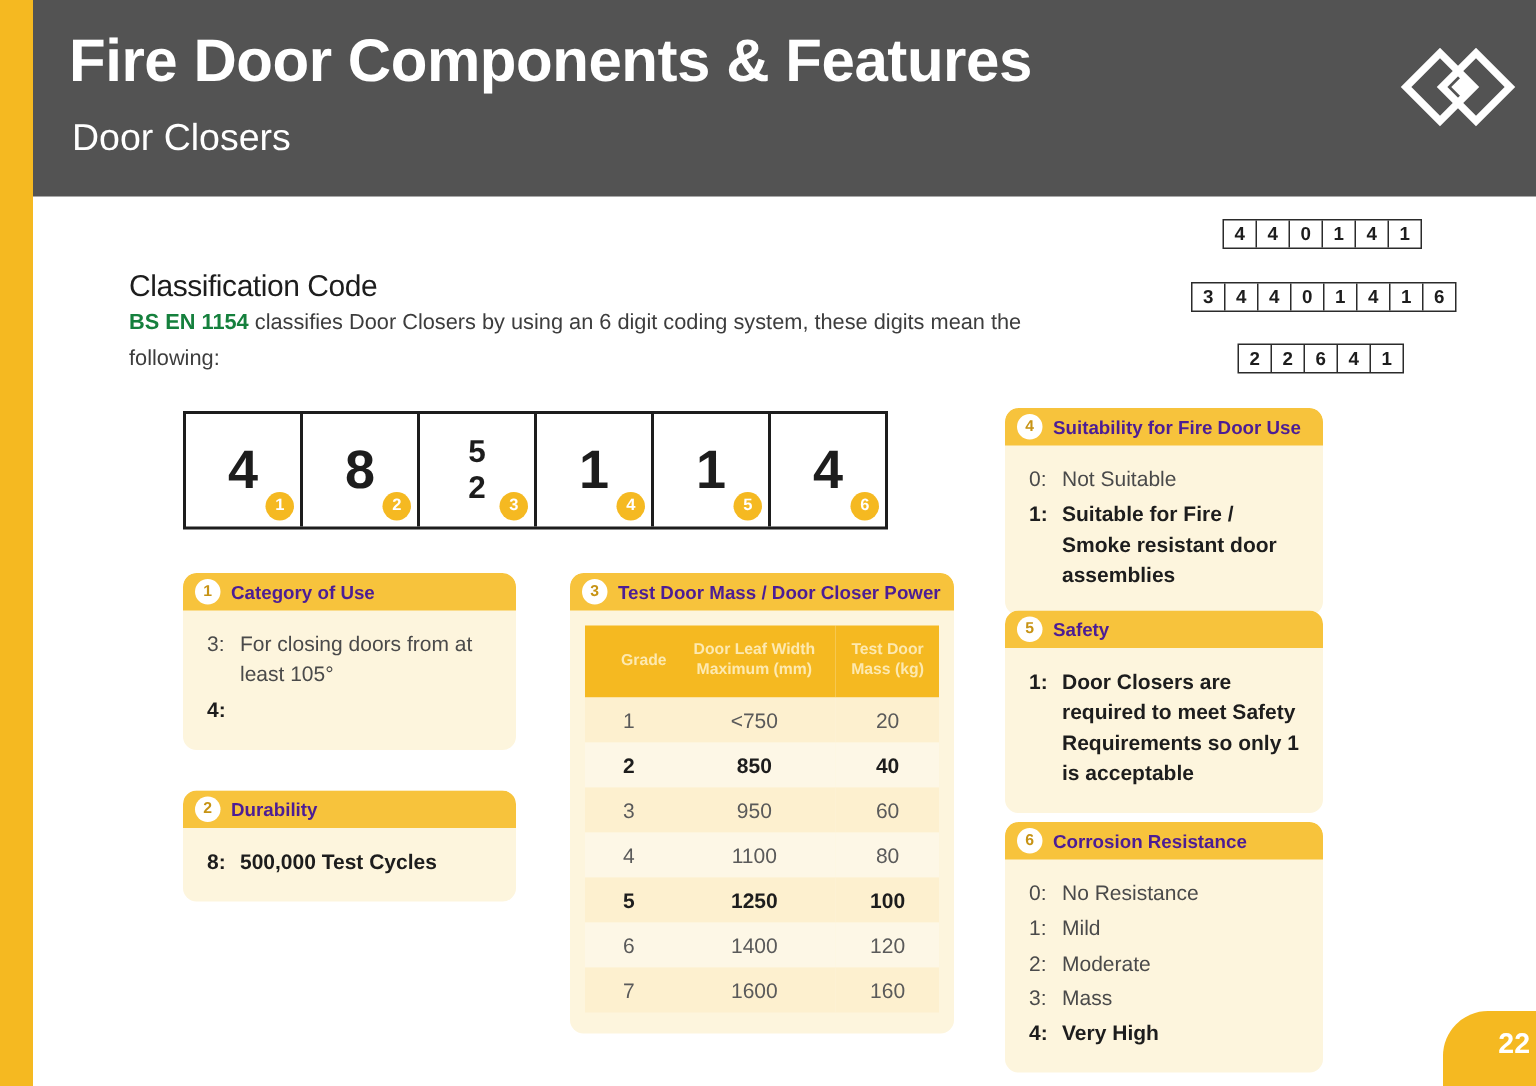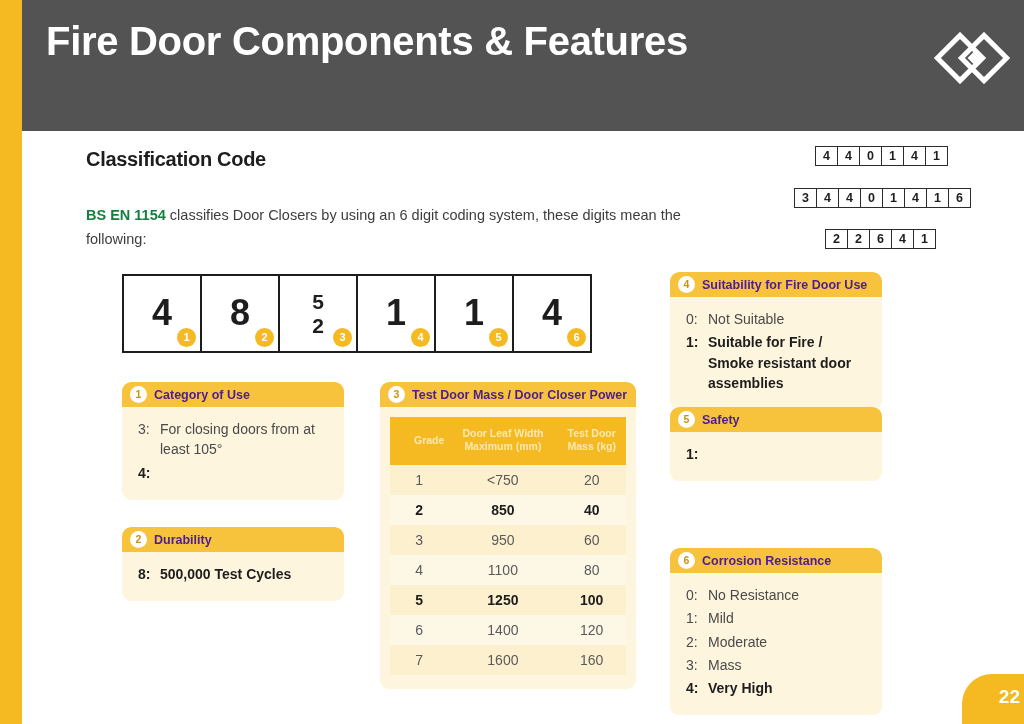--- a/index.html
+++ b/index.html
@@ -61,23 +61,23 @@
     right: 52px;
     top: 32px;
     width: 90px;
     height: 66px;
   }
 
   
   .section-title {
     position: absolute;
     left: 86px;
-    top: 148px;
+    top: 180px;
     font-size: 20px;
-    font-weight: bold;
+    font-weight: normal;
     color: #1d1d1d;
     letter-spacing: -0.3px;
   }
   .intro {
     position: absolute;
     left: 86px;
     top: 204px;
     width: 640px;
     font-size: 14.5px;
     color: #3d3d3d;
@@ -258,20 +258,21 @@
 </style>
 </head>
 <body>
 
 <div class="slide">
 
   <div class="left-bar"></div>
 
   <div class="header">
     <div class="header-title">Fire Door Components &amp; Features</div>
+    <div class="header-sub">Door Closers</div>
     <svg class="logo" viewBox="0 0 90 66">
       <g fill="none" stroke="#ffffff" stroke-width="5">
         <rect x="14" y="10" width="32" height="32" transform="rotate(45 30 26)"></rect>
         <rect x="38" y="10" width="32" height="32" transform="rotate(45 54 26)"></rect>
       </g>
       <rect x="40" y="20" width="12" height="12" fill="#ffffff" transform="rotate(45 46 26)"></rect>
     </svg>
   </div>
 
   <div class="section-title">Classification Code</div>
@@ -436,20 +437,21 @@
   </div>
 
   <div class="card" id="card-safe">
     <div class="card-head">
       <div class="badge">5</div>
       <div class="htxt">Safety</div>
     </div>
     <div class="card-body">
       <div class="kv bold">
         <span class="k">1:</span>
+        <span>Door Closers are required to meet Safety Requirements so only 1 is acceptable</span>
       </div>
     </div>
   </div>
 
   <div class="card" id="card-corr">
     <div class="card-head">
       <div class="badge">6</div>
       <div class="htxt">Corrosion Resistance</div>
     </div>
     <div class="card-body">

